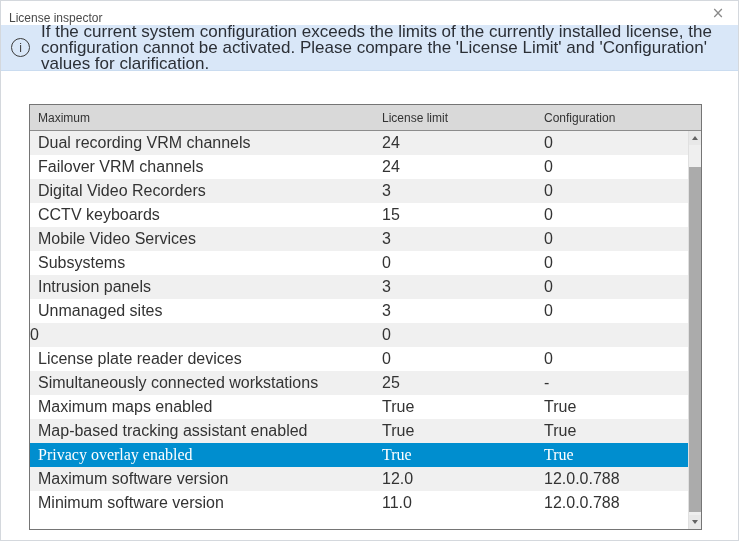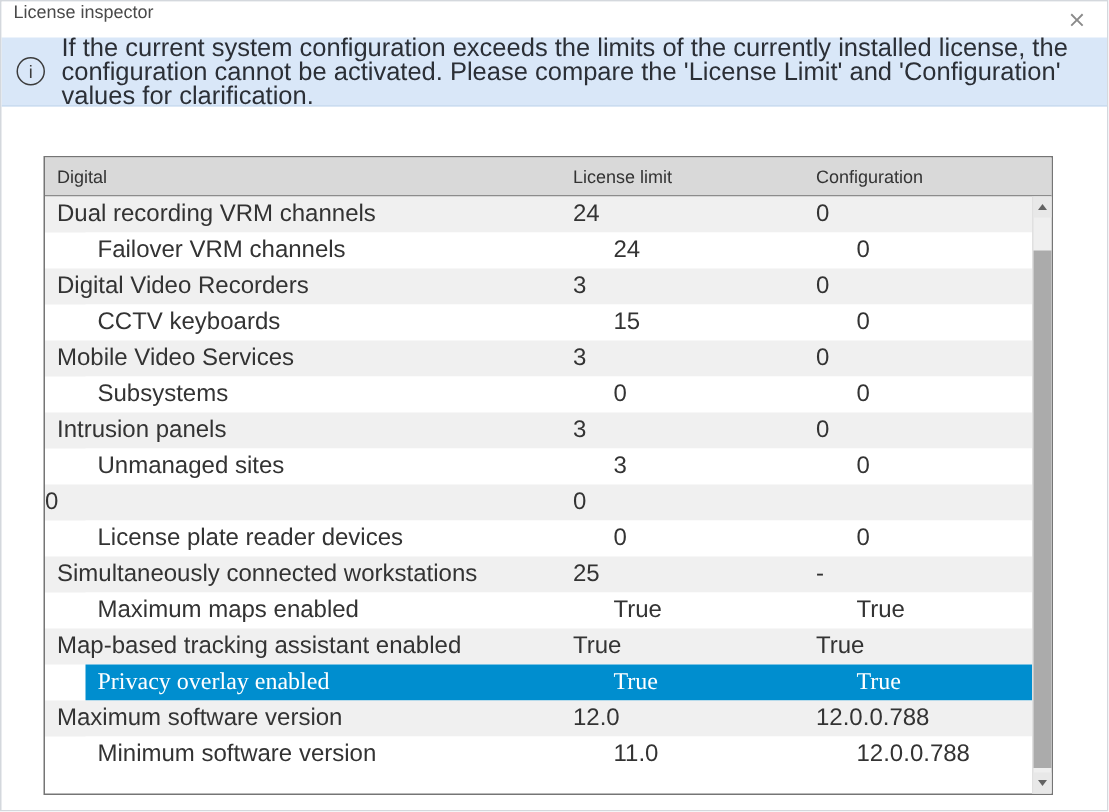--- a/index.html
+++ b/index.html
@@ -5,21 +5,21 @@
   * { margin:0; padding:0; box-sizing:border-box; }
   html,body { background:#ffffff; }
   body { font-family:"Liberation Sans", sans-serif; }
   .dialog{
     position:relative; width:739px; height:541px;
     background:#ffffff; border:1px solid #d4d8dd; overflow:hidden;
   }
   
   .titlebar{
     position:absolute; left:0; top:0; width:100%; height:24px;
-    display:flex; align-items:flex-start; padding-left:8px; background:#ffffff;
+    display:flex; align-items:flex-end; padding-left:8px; background:#ffffff;
   }
   .title{ font-size:12px; color:#4a4a4a; }
   .close-btn{
     position:absolute; right:10px; top:2px; width:20px; height:20px;
     display:flex; align-items:center; justify-content:center;
     color:#8a8a8a; font-size:15px; cursor:pointer; background:transparent; border:none;
     font-family:"DejaVu Sans", sans-serif;
   }
   
   .banner{
@@ -44,21 +44,21 @@
     height:26px; background:#d9d9d9; border-bottom:1px solid #8c8c8c;
     display:grid; grid-template-columns:352px 162px auto; align-items:center;
   }
   .thead .cell{ font-size:12px; color:#333; }
   .rows{ position:absolute; left:0; top:26px; right:13px; }
   .row{
     height:24px; display:grid; grid-template-columns:352px 162px auto; align-items:center;
     cursor:default;
   }
   .row.odd{ background:#f0f0f0; }
-  .row.even{ background:#ffffff;margin-left:27px; }
+  .row.even{ background:#ffffff; }
   .row.selected{ background:var(--sel,#008ECF);font-family:Liberation Serif, serif; }
   .row.selected .cell{ color:#ffffff; }
   .cell{ font-size:16px; color:#333; white-space:nowrap; overflow:hidden; }
   .c0{ padding-left:8px; }
   
   .vscroll{
     position:absolute; top:26px; right:0; bottom:0; width:13px; background:#efefef;
     border-left:1px solid #e0e0e0;
   }
   .sb-btn{
@@ -87,21 +87,21 @@
 
   <div class="banner">
     <span class="info-icon">
       <span>i</span>
     </span>
     <div class="banner-text">If the current system configuration exceeds the limits of the currently installed license, the configuration cannot be activated. Please compare the 'License Limit' and 'Configuration' values for clarification.</div>
   </div>
 
   <div class="table">
     <div class="thead">
-      <div class="cell c0">Digital</div>
+      <div class="cell c0">Maximum</div>
       <div class="cell c1">License limit</div>
       <div class="cell c2">Configuration</div>
     </div>
 
     <div class="rows" id="rows">
         <div class="row odd">
           <div class="cell c0">Dual recording VRM channels</div>
           <div class="cell c1">24</div>
           <div class="cell c2">0</div>
         </div>

